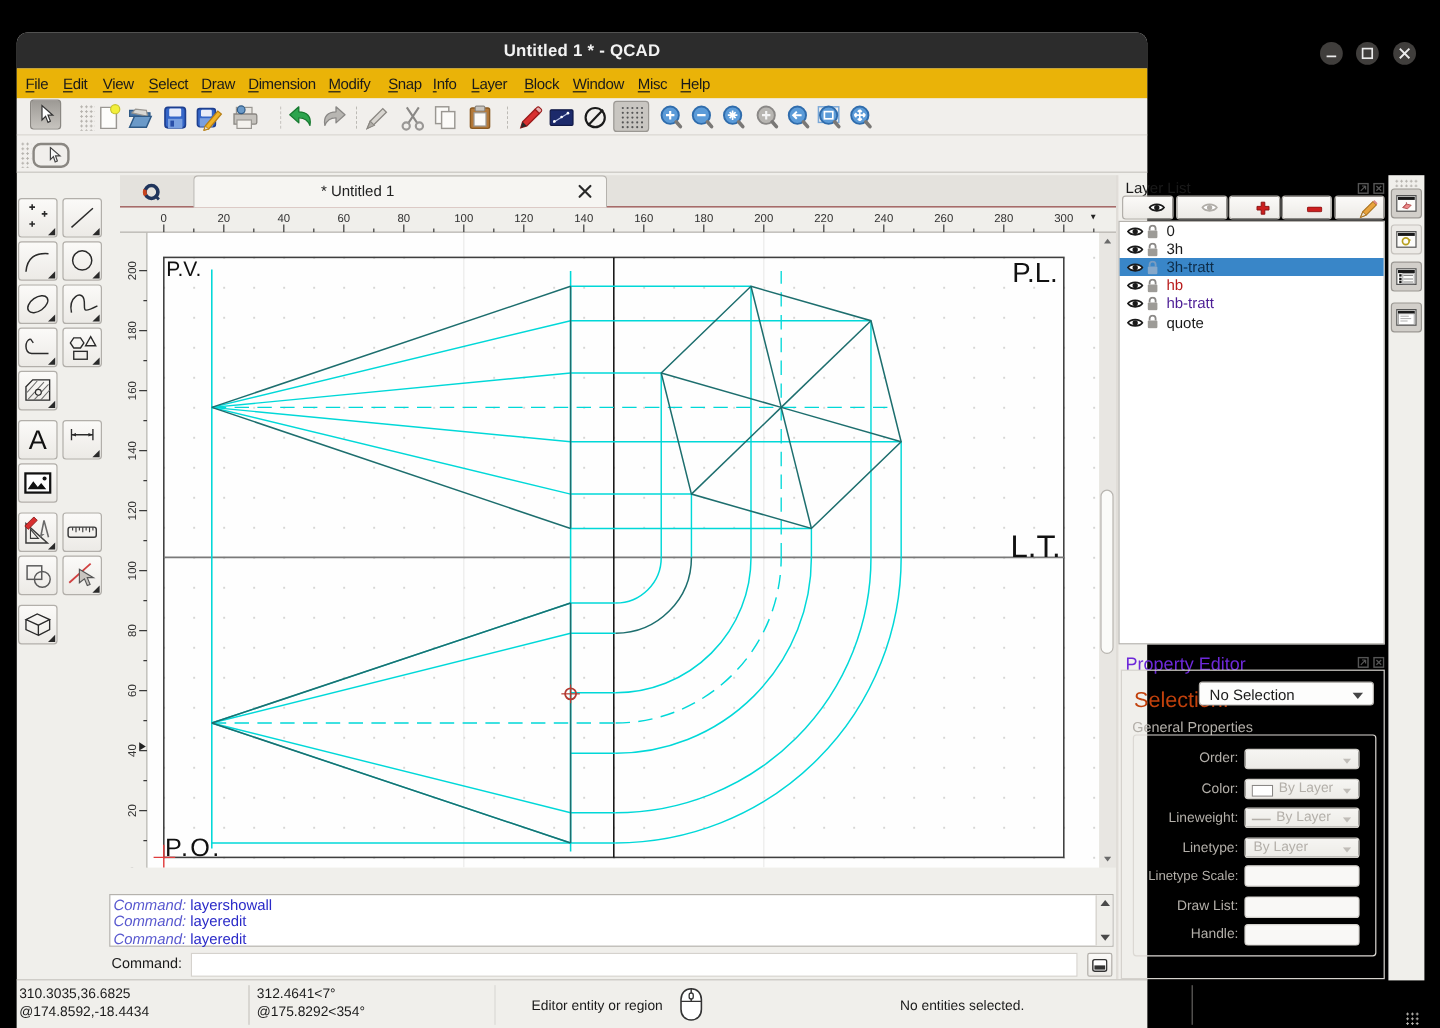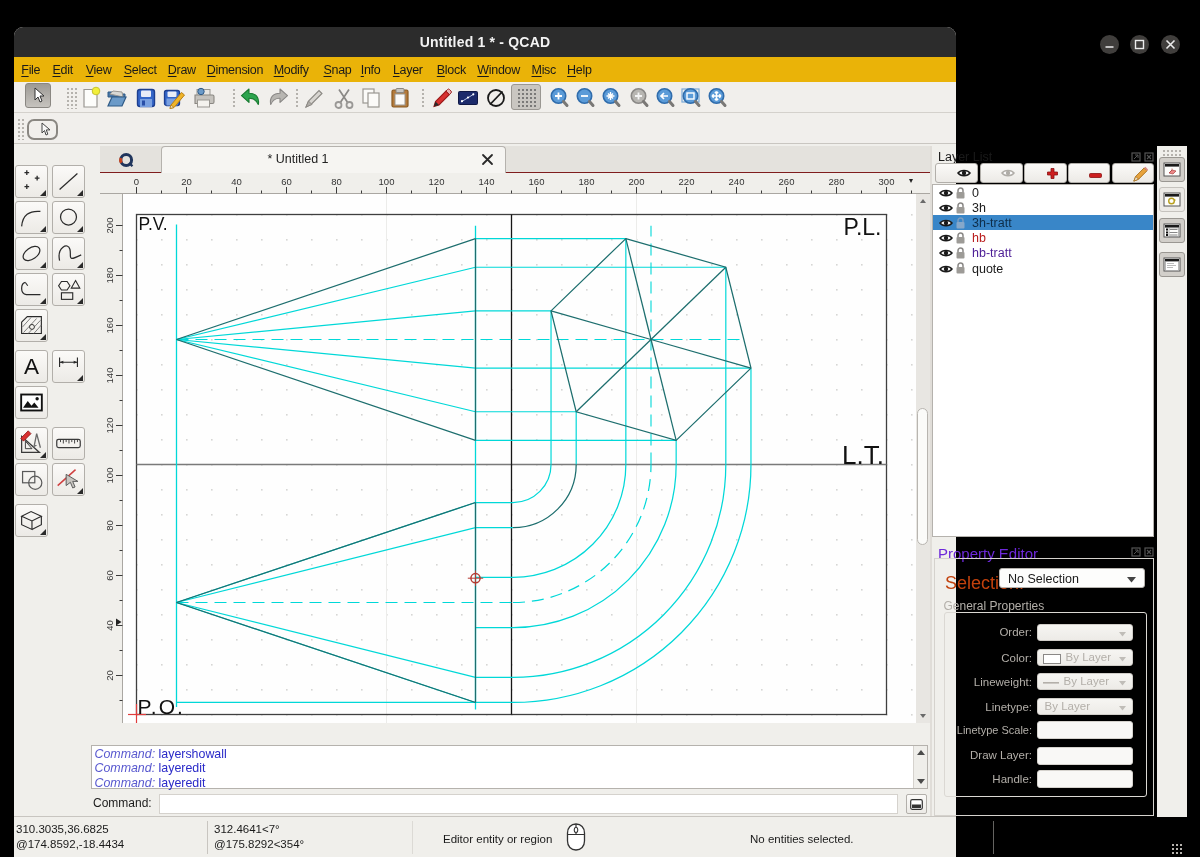--- a/index.html
+++ b/index.html
@@ -600,21 +600,21 @@
       </div>
 <div class="abs" style="left:0px;top:159.9px;width:100px;text-align:right;font-size:11.5px;color:#b3afa9">Linetype:</div>
 <div class="abs" style="left:104.6px;top:157px;width:96.4px;height:17px;background:linear-gradient(#f6f5f2,#edebe7);border:1px solid #d0cdc8;border-radius:3px">
         <div class="abs" style="left:7px;top:1px;font-size:11.5px;color:#b3afa9">By Layer</div>
         <svg class="abs" style="right:6px;top:6.5px" width="7" height="5" viewBox="0 0 7 5">
           <path d="M0 0h7L3.5 4.5z" fill="#c0bdb8"></path>
         </svg>
       </div>
 <div class="abs" style="left:0px;top:182.7px;width:100px;text-align:right;font-size:11px;color:#b3afa9">Linetype Scale:</div>
 <div class="abs" style="left:104.6px;top:180px;width:96.4px;height:17.5px;background:#f9f8f6;border:1px solid #d5d2cd;border-radius:3px"></div>
-<div class="abs" style="left:0px;top:208.0px;width:100px;text-align:right;font-size:11.5px;color:#b3afa9">Draw Layer:</div>
+<div class="abs" style="left:0px;top:208.0px;width:100px;text-align:right;font-size:11.5px;color:#b3afa9">Draw List:</div>
 <div class="abs" style="left:104.6px;top:206px;width:96.4px;height:17.5px;background:#f9f8f6;border:1px solid #d5d2cd;border-radius:3px"></div>
 <div class="abs" style="left:0px;top:231.7px;width:100px;text-align:right;font-size:11.5px;color:#b3afa9">Handle:</div>
 <div class="abs" style="left:104.6px;top:229px;width:96.4px;height:17.5px;background:#f9f8f6;border:1px solid #d5d2cd;border-radius:3px"></div>
 </div>
 <div class="abs" style="left:1143px;top:119px;width:30px;height:671px;background:#f0efeb">
 <div class="grip" style="left:5px;top:3px;width:20px;height:7px"></div>
 <div class="abs" style="left:1.5px;top:11.3px;width:26px;height:25px;background:#d2cfca;border:1px solid #9a9792;border-radius:3px"><svg style="margin:4px 0 0 3.5px" width="18" height="15" viewBox="0 0 18 15">
           <rect x="1" y="1" width="16" height="13" fill="#fdfdfb" stroke="#555" stroke-width="1"></rect>
           <rect x="2" y="2" width="14" height="2.6" fill="#1a1a1a"></rect>
           <path d="M6 11l3-3 4 1-3 3z" fill="#e88" stroke="#a44" stroke-width=".7"></path>

